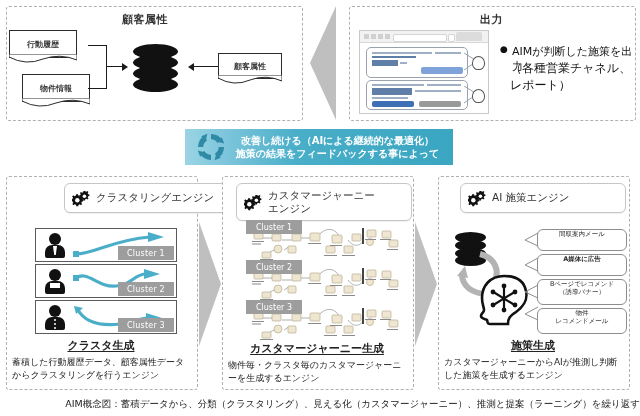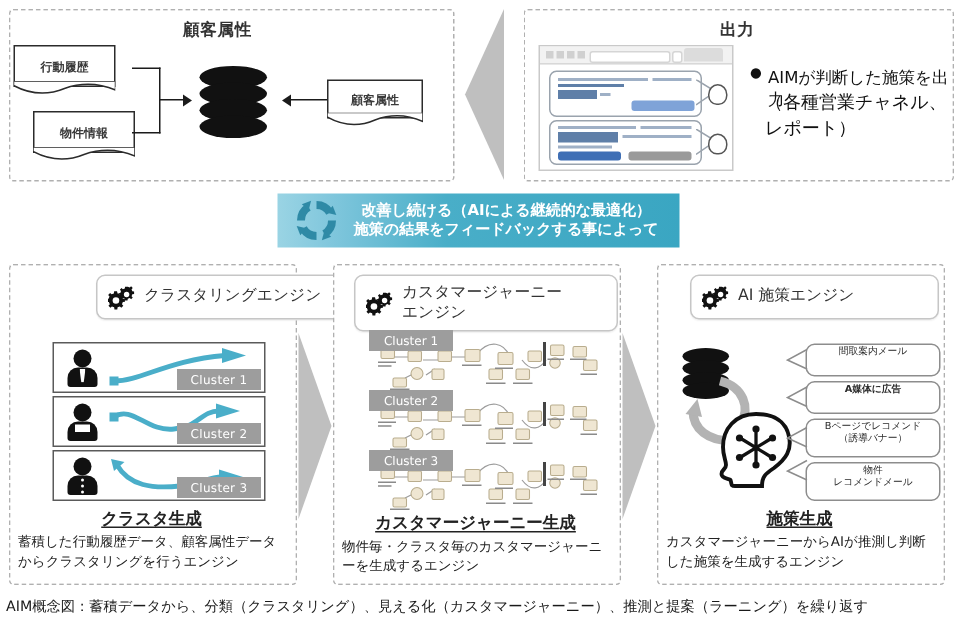--- a/index.html
+++ b/index.html
@@ -61,21 +61,21 @@
           display:flex;align-items:center;justify-content:center;}
   
   .sbox{position:absolute;border:1px solid #8d8d8d;border-radius:6px;background:#fff;
         display:flex;align-items:flex-start;justify-content:center;text-align:center;}
   .sbox span{font-size:6.5px;color:#2b2b2b;line-height:1.3;padding:0 3px;}
   
   .cap-h{position:absolute;text-align:center;font-size:11px;font-weight:700;color:#222;
          text-decoration:underline;text-underline-offset:2px;}
   .cap-b{position:absolute;font-size:9px;color:#222;line-height:1.45;}
   
-  .footer{position:absolute;font-size:9.5px;color:#1a1a1a;}
+  .footer{position:absolute;font-size:9.5px;color:#1a1a1a;text-align:right;}
   .brainhead{position:absolute;}
 </style>
 </head>
 <body>
 
 <div class="dashbox" style="left:6px;top:6px;width:295px;height:113px;"></div>
 <div class="sect-title" style="left:122px;top:12px;">顧客属性</div>
 
 <div class="docbox" style="left:9px;top:30px;width:66px;height:26px;">
   <span>行動履歴</span>

